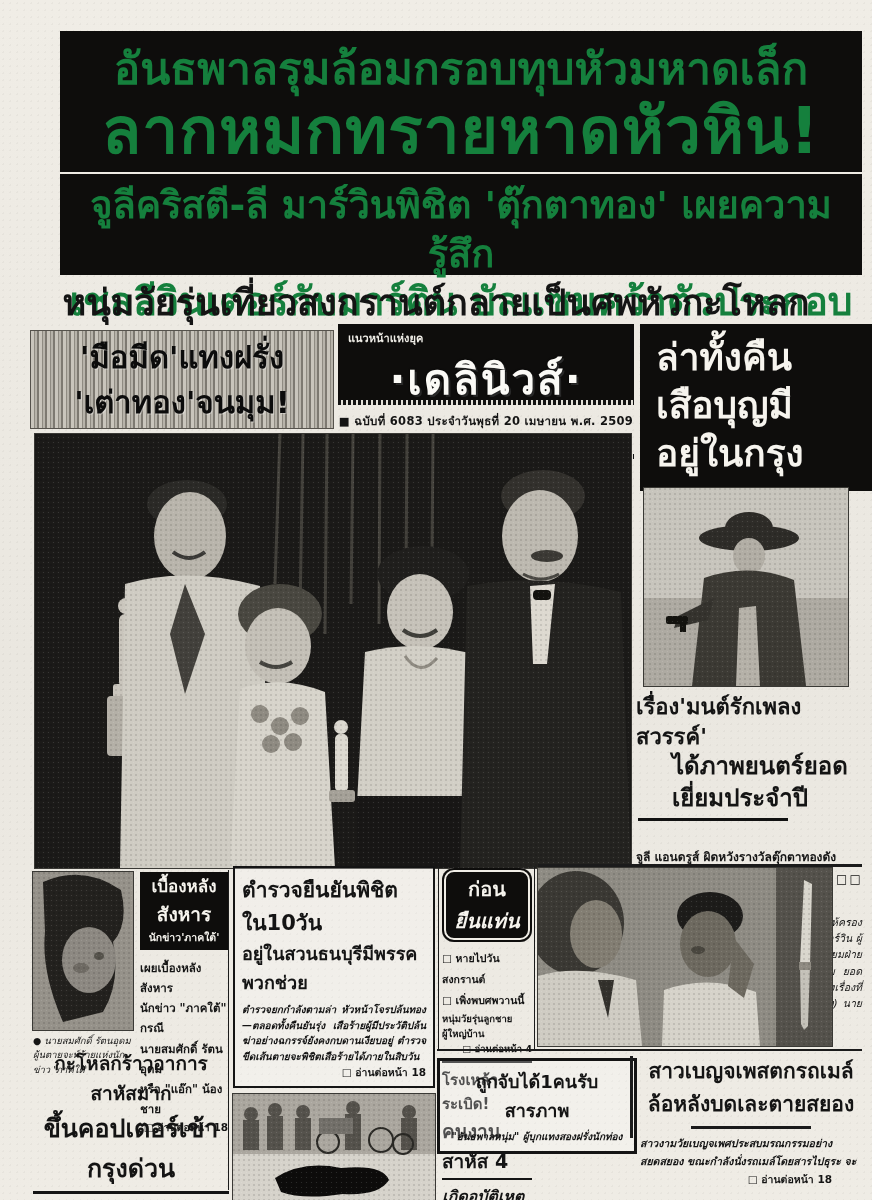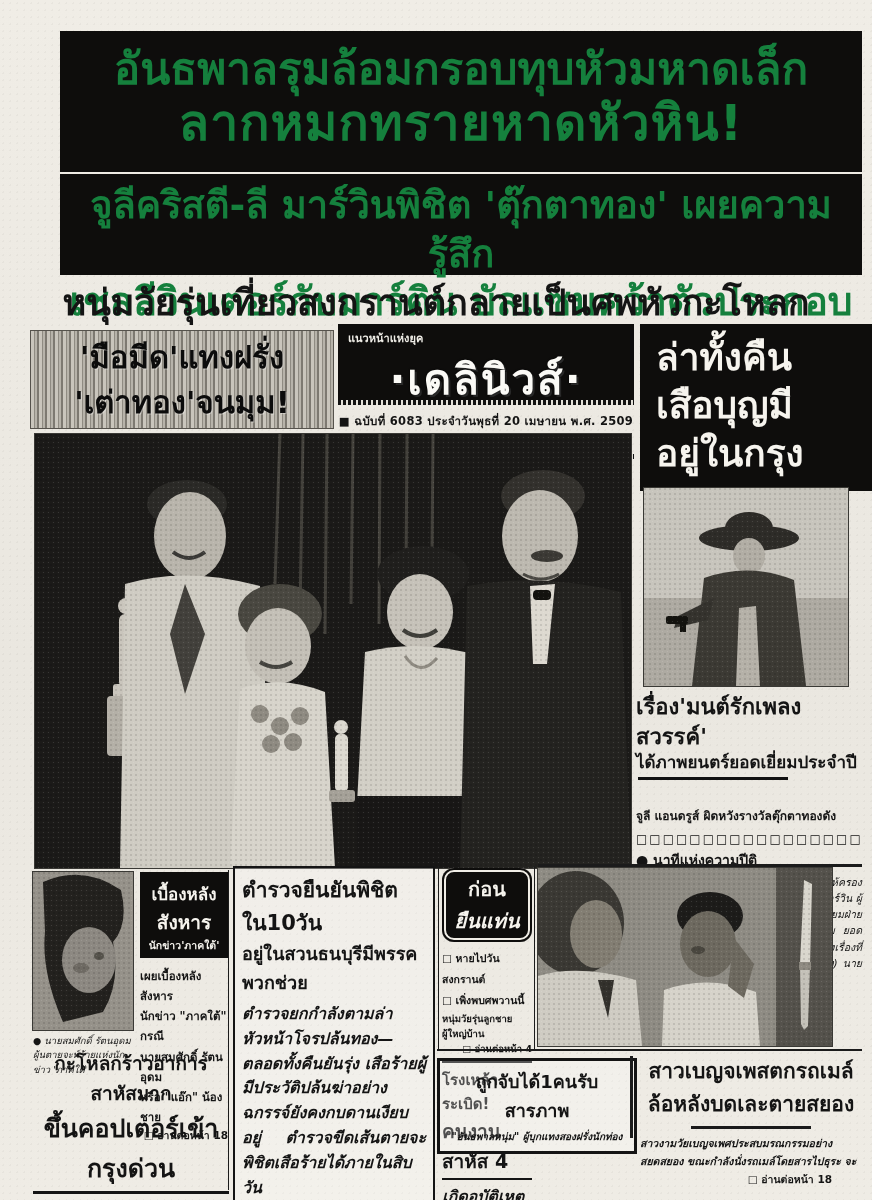--- a/index.html
+++ b/index.html
@@ -11,21 +11,21 @@
       radial-gradient(rgba(0,0,0,0.035) 1px, transparent 1px),
       linear-gradient(180deg,#f0ede6 0%, #eae7e0 55%, #efece5 100%);
     background-size:7px 7px, 100% 100%;
     font-family:"DejaVu Sans","Liberation Sans",sans-serif;
     color:#141414; overflow:hidden;
   }
   .abs{position:absolute;}
   .banner{background:#0e0d0c; color:#15803d; text-align:center;
     box-shadow:0 0 0 2px #0e0d0c;}
   .b1-l1{font-size:44px; line-height:1.25; padding-top:8px; font-weight:700;}
-  .b1-l2{font-size:50px; line-height:1.1; font-weight:700; letter-spacing:1px;}
+  .b1-l2{font-size:64px; line-height:1.1; font-weight:700; letter-spacing:1px;}
   .b2-l1{font-size:38px; line-height:1.3; padding-top:5px; font-weight:700;}
   .b2-l2{font-size:39px; line-height:1.15; font-weight:700;}
   .strip-head{font-size:36px; font-weight:700; text-align:center; line-height:1.2;}
   .knife-box{
     background:repeating-linear-gradient(90deg,#c9c5bc 0 3px,#8f8b82 3px 4px,#b7b3aa 4px 6px,#7d7971 6px 8px);
     display:flex; flex-direction:column; justify-content:center; align-items:center;
     border:1px solid #55524c;
   }
   .knife-box div{font-size:31px; font-weight:700; line-height:1.45; color:#0c0c0c;
     text-shadow:1px 1px 0 rgba(255,255,255,.35);}
@@ -34,21 +34,21 @@
   .mast-logo{position:absolute; left:0; right:0; top:22px; text-align:center;
     font-size:42px; font-weight:700; letter-spacing:2px;
     text-shadow:0 0 2px #000, 2px 2px 0 #2b2b2b;}
   .mast-rule{height:5px; background:repeating-linear-gradient(90deg,#111 0 3px,#e4e1d9 3px 5px);}
   .mast-date{font-size:11.5px; font-weight:700; text-align:center; padding:7px 0 6px 0; letter-spacing:.3px;}
   .tiger-box{background:#0e0d0c; color:#f6f4ee; padding:10px 0 0 16px;}
   .tiger-box div{font-size:37px; font-weight:700; line-height:1.3;}
   .photo-frame{box-shadow:0 0 0 1px #3a3935;}
   .rc{width:226px;}
   .mv-h1{font-size:22px; font-weight:700; line-height:1.35;}
-  .mv-h2{font-size:17px; font-weight:700; line-height:1.3;}
+  .mv-h2{font-size:24px; font-weight:700; line-height:1.3;margin-left:36px;}
   .mv-rule{height:3px; background:#111; width:150px; margin:4px 0 6px 2px;}
   .mv-sub{font-size:12px; font-weight:700; line-height:1.6; text-align:justify;margin-top:27px;}
   .mv-read{font-size:11px; font-weight:700; text-align:right; padding-right:6px;}
   .squares{font-size:12px; letter-spacing:2px; line-height:1; margin:6px 0 4px 0; white-space:nowrap; overflow:hidden;}
   .cap-head{font-size:14px; font-weight:700; margin-top:4px;}
   .cap-body{font-size:10.5px; font-style:italic; line-height:1.55; text-align:justify; margin-top:3px;}
   .tiny-cap{font-size:9.5px; font-style:italic; line-height:1.5;}
   .badge-black{background:#0e0d0c; color:#f6f4ee; text-align:center;}
   .vrule{background:#1b1b1b;}
   .hrule{background:#1b1b1b;}
@@ -203,21 +203,21 @@
         <ellipse cx="56" cy="88" rx="27" ry="33" fill="#8d8982"></ellipse>
         <ellipse cx="48" cy="96" rx="8" ry="5" fill="#6e6a63"></ellipse>
         <ellipse cx="66" cy="84" rx="5" ry="4" fill="#55524b"></ellipse>
         <rect width="100" height="158" fill="url(#grain)"></rect>
       </svg>
     </div>
     <div class="tiny-cap" style="margin-top:4px;">● นายสมศักดิ์ รัตนอุดม ผู้นตายจะพ์ร้ายแห่งนักข่าว 'ภาคใต้'</div>
   </div>
 
   <div class="abs" style="left:140px;top:872px;width:88px;">
-    <div class="badge-black" style="height:78px;padding-top:8px;">
+    <div class="badge-black" style="height:78px;padding-top:0;">
       <div style="font-size:17px;font-weight:700;">เบื้องหลัง</div>
       <div style="font-size:19px;font-weight:700;">สังหาร</div>
       <div style="font-size:10.5px;font-weight:700;">นักข่าว'ภาคใต้'</div>
     </div>
     <div style="font-size:11.5px;font-weight:700;line-height:1.75;margin-top:8px;">
       <div>เผยเบื้องหลังสังหาร</div>
       <div>นักข่าว "ภาคใต้" กรณี</div>
       <div>นายสมศักดิ์ รัตนอุดม</div>
       <div>หรือ "แอ๊ก" น้องชาย</div>
     </div>
@@ -229,21 +229,21 @@
     <div style="font-size:25px;font-weight:700;text-align:center;border-bottom:3px solid #141414;padding-bottom:3px;">ขึ้นคอปเตอร์เข้ากรุงด่วน</div>
 
   </div>
 
   <div class="abs vrule" style="left:228px;top:870px;width:1px;height:320px;"></div>
 
   <div class="abs" style="left:233px;top:866px;width:202px;">
     <div class="boxed" style="padding:5px 7px;">
       <div style="font-size:21px;font-weight:700;">ตำรวจยืนยันพิชิตใน10วัน</div>
       <div style="font-size:18px;font-weight:700;">อยู่ในสวนธนบุรีมีพรรคพวกช่วย</div>
-      <div class="jt" style="font-size:16px;font-style:italic;font-weight:700;line-height:1.55;margin-top:5px;">ตำรวจยกกำลังตามล่า หัวหน้าโจรปล้นทอง—ตลอดทั้งคืนยันรุ่ง เสือร้ายผู้มีประวัติปล้นฆ่าอย่างฉกรรจ์ยังคงกบดานเงียบอยู่ ตำรวจขีดเส้นตายจะพิชิตเสือร้ายได้ภายในสิบวัน</div>
+      <div class="jt" style="font-size:10px;font-style:italic;font-weight:700;line-height:1.55;margin-top:5px;">ตำรวจยกกำลังตามล่า หัวหน้าโจรปล้นทอง—ตลอดทั้งคืนยันรุ่ง เสือร้ายผู้มีประวัติปล้นฆ่าอย่างฉกรรจ์ยังคงกบดานเงียบอยู่ ตำรวจขีดเส้นตายจะพิชิตเสือร้ายได้ภายในสิบวัน</div>
       <div class="read">□ อ่านต่อหน้า 18</div>
     </div>
     <div class="photo-frame" style="width:202px;height:118px;margin-top:6px;">
       <svg width="202" height="118" viewBox="0 0 202 118" xmlns="http://www.w3.org/2000/svg">
         <rect width="202" height="118" fill="#d6d3cb"></rect>
         <rect width="202" height="60" fill="#aba79f"></rect>
         <g fill="#55524c">
           <circle cx="18" cy="20" r="7"></circle>
             <rect x="10" y="26" width="16" height="30"></rect>
           <circle cx="42" cy="16" r="7"></circle>

